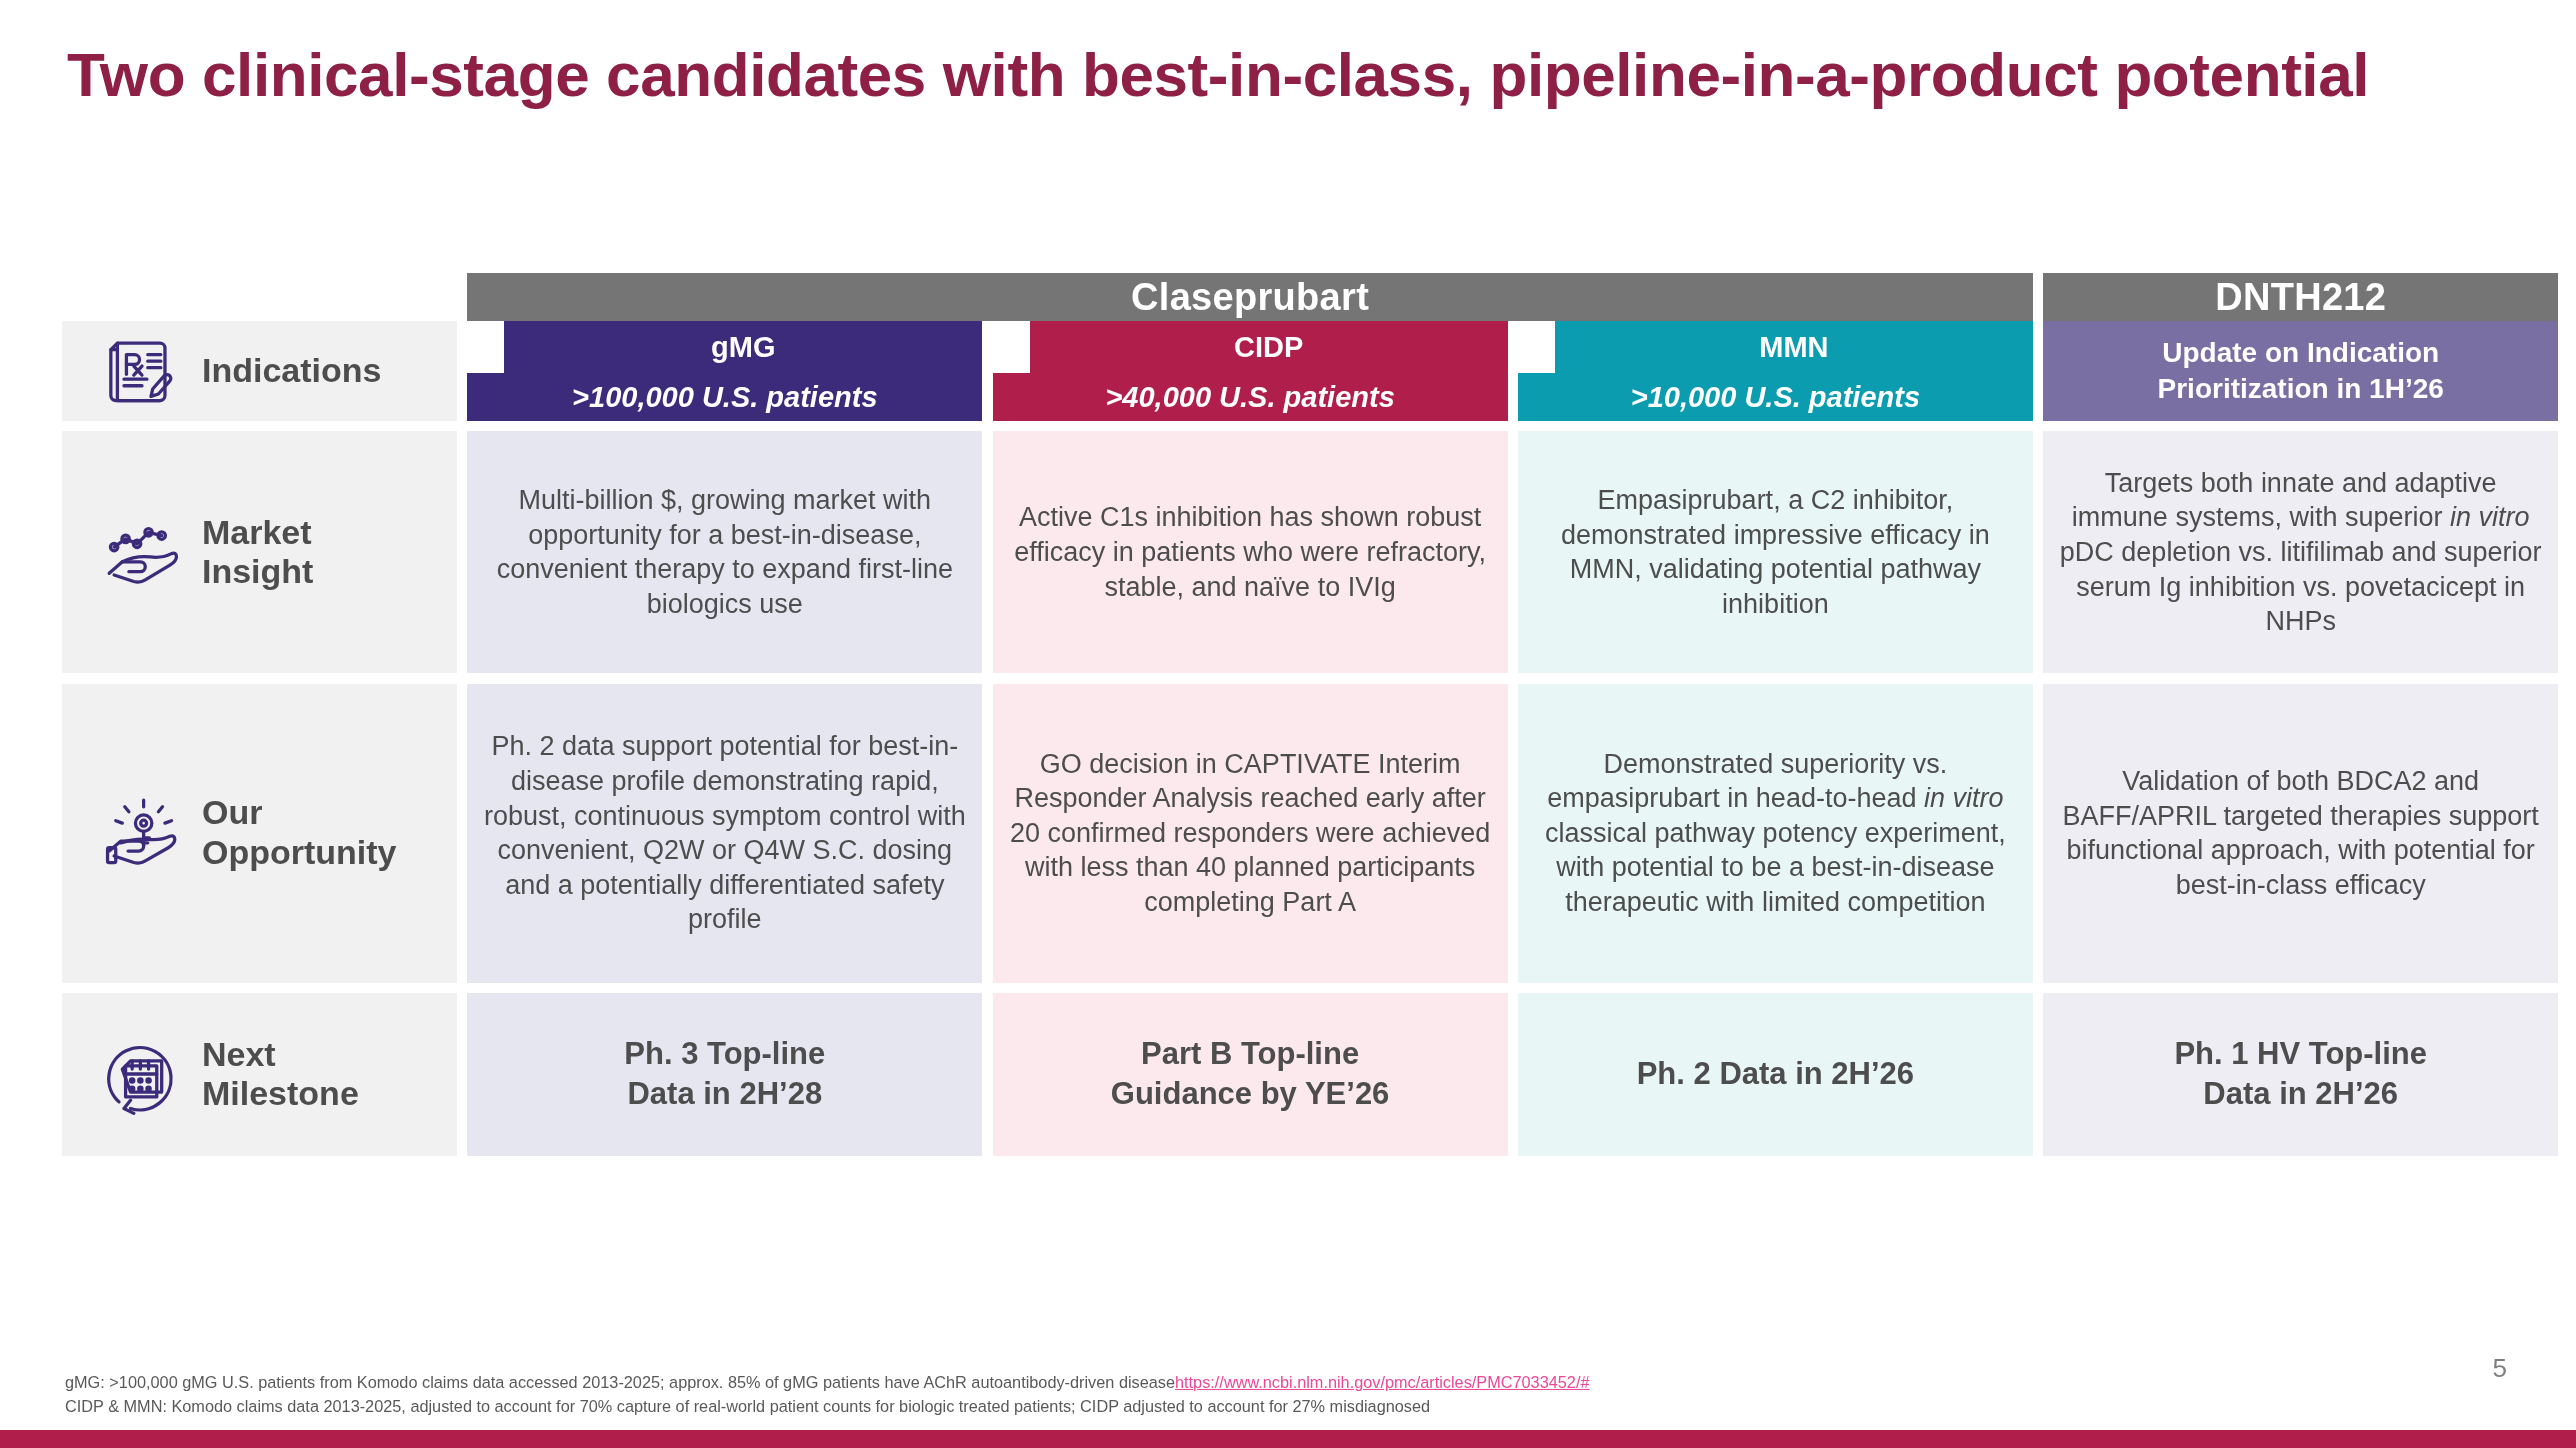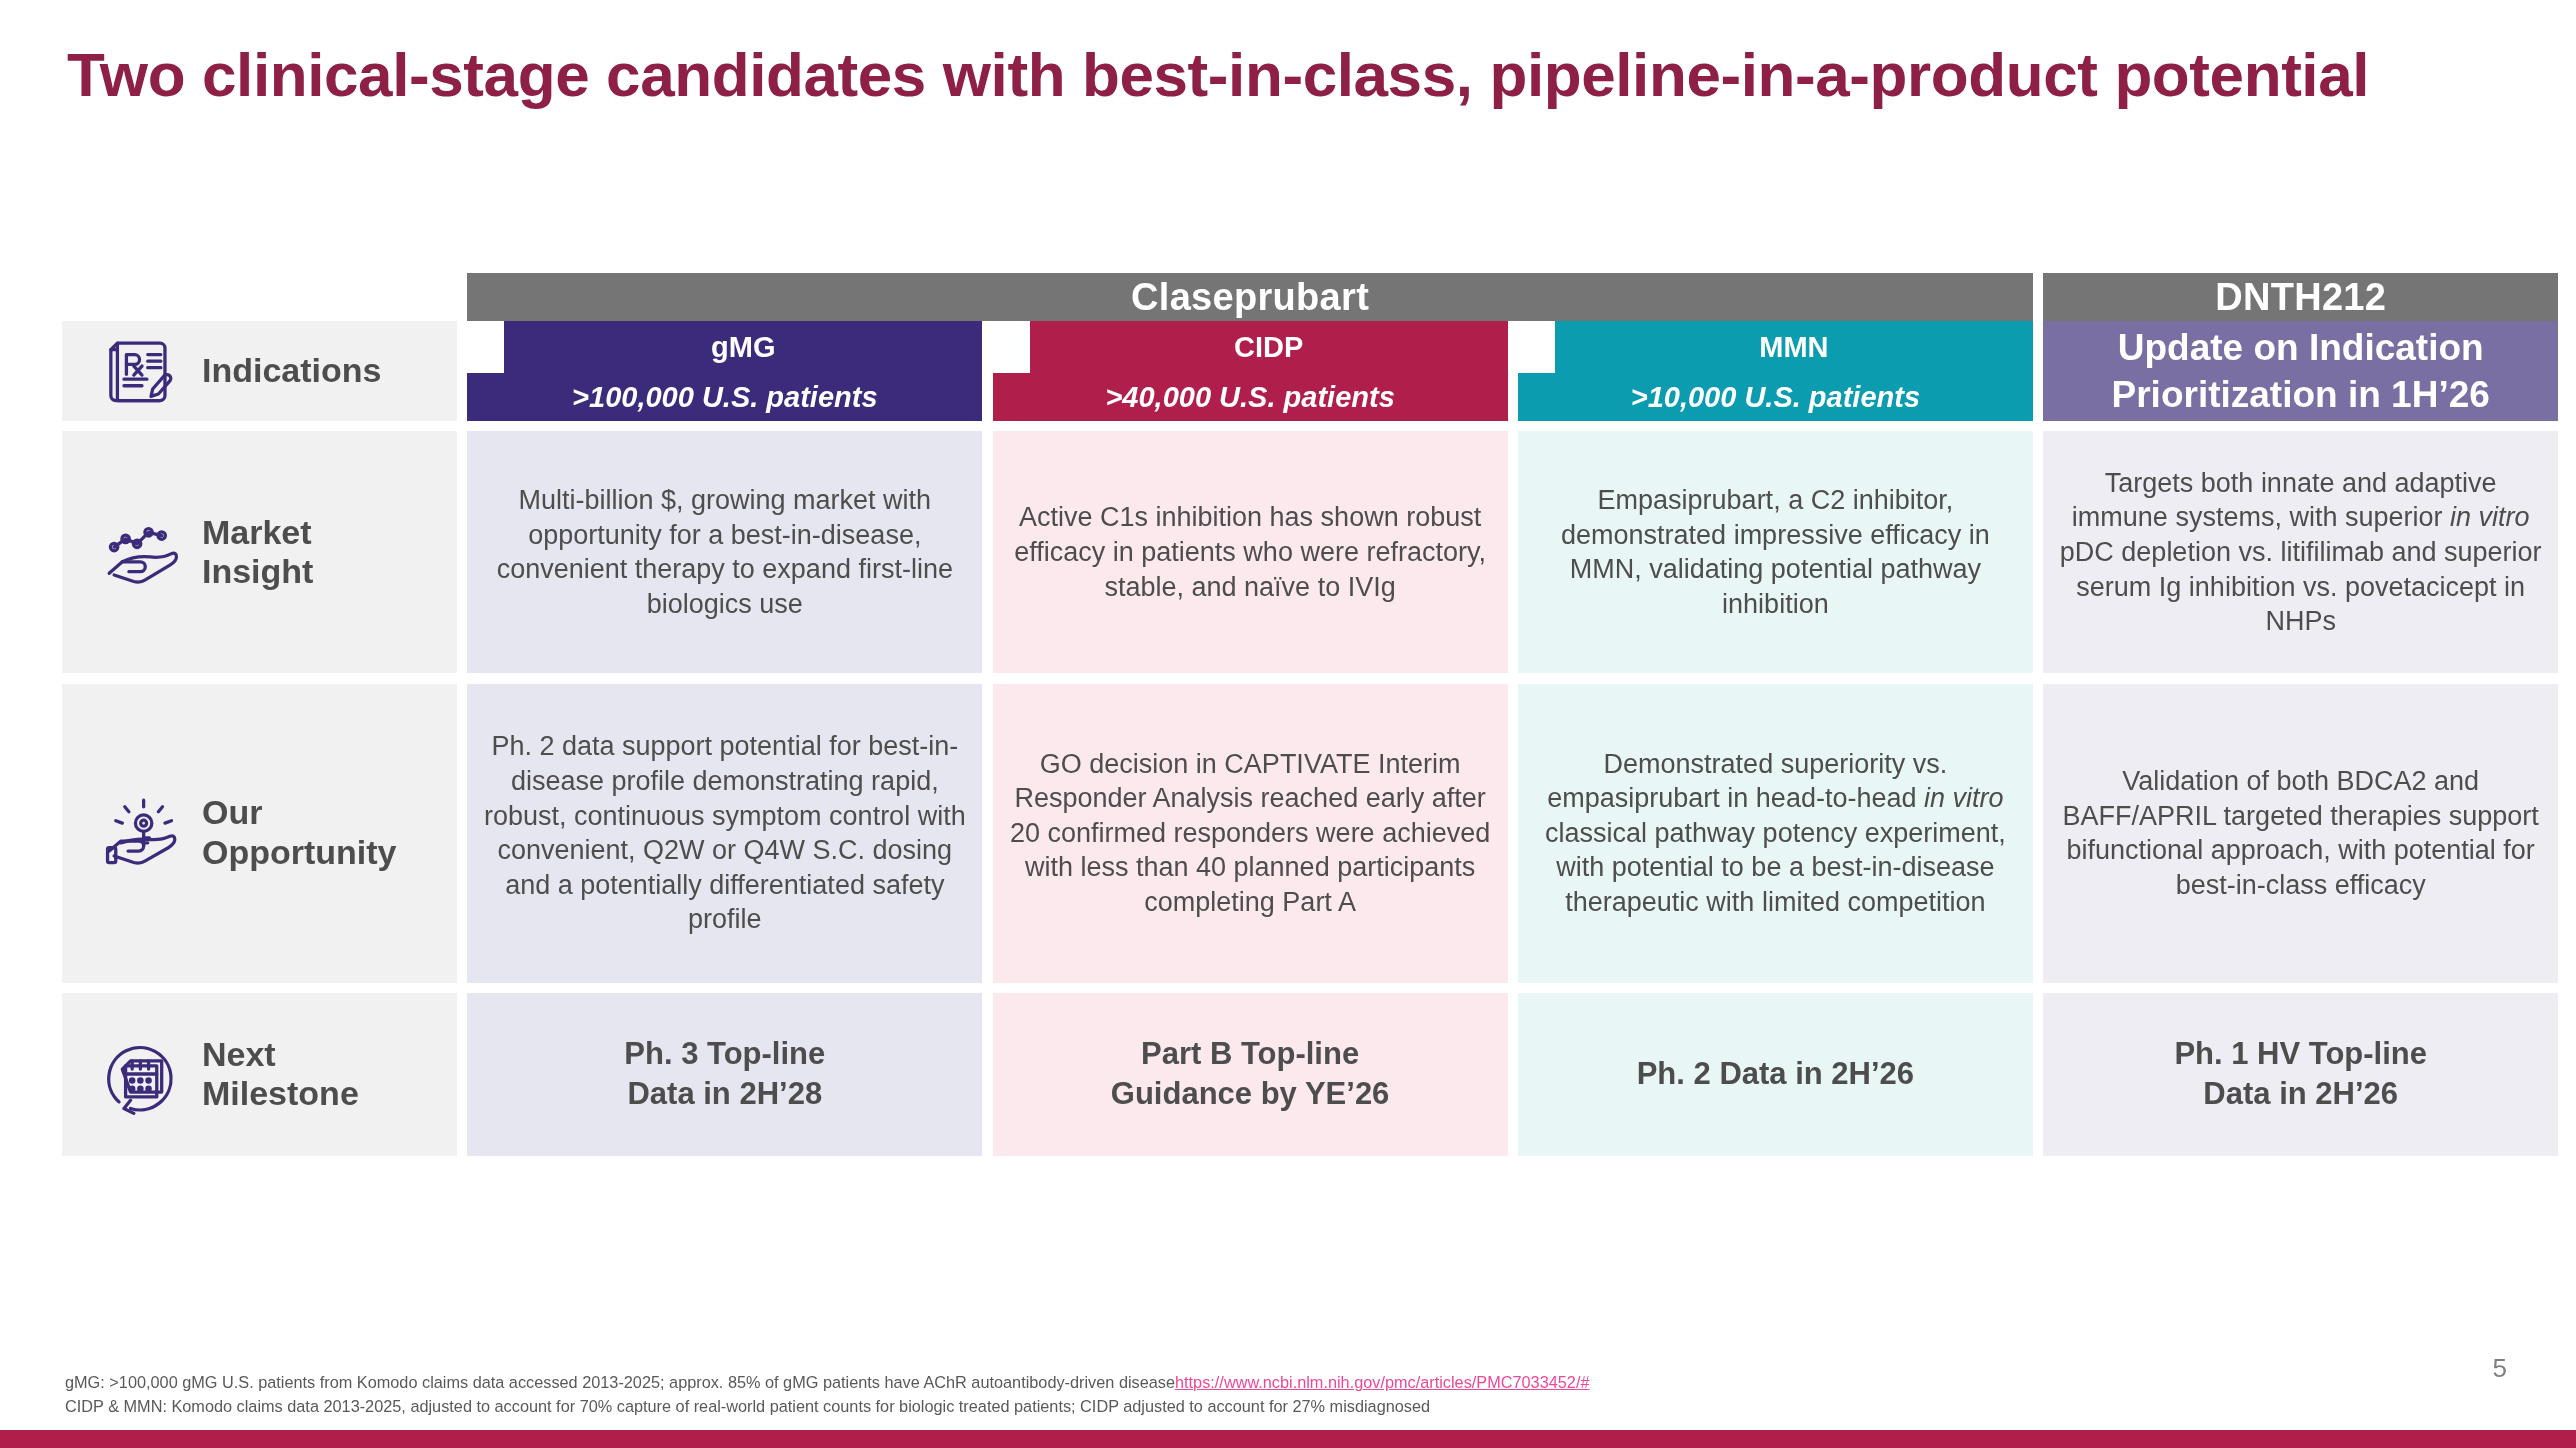--- a/index.html
+++ b/index.html
@@ -105,21 +105,21 @@
     padding: 0 28px;
   }
   
   .ind-merged {
     grid-column: 5;
     grid-row: 2 / span 2;
     display: flex;
     align-items: center;
     justify-content: center;
     color: #ffffff;
-    font-size: 37px;
+    font-size: 28px;
     font-weight: bold;
     text-align: center;
     line-height: 1.28;
     white-space: pre-line;
     box-sizing: border-box;
     padding: 0 15.5px;
   }
 
   
   .cell {

